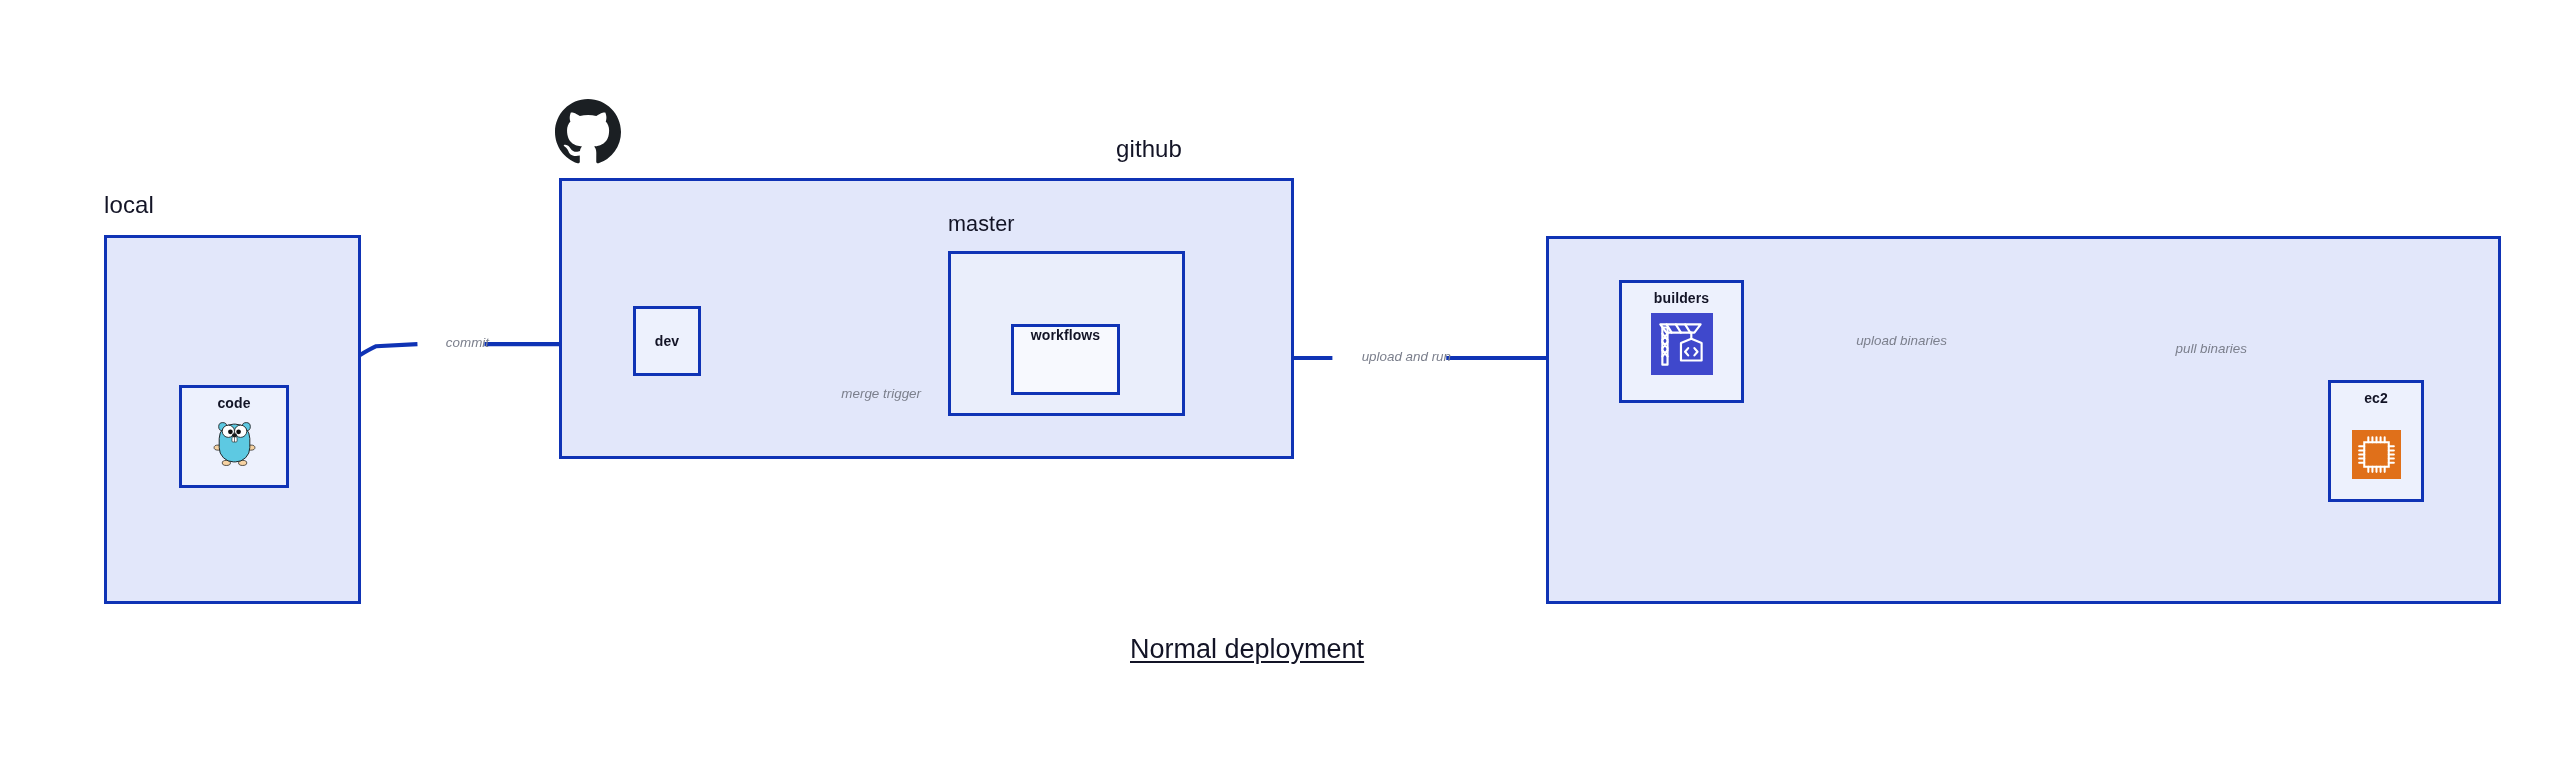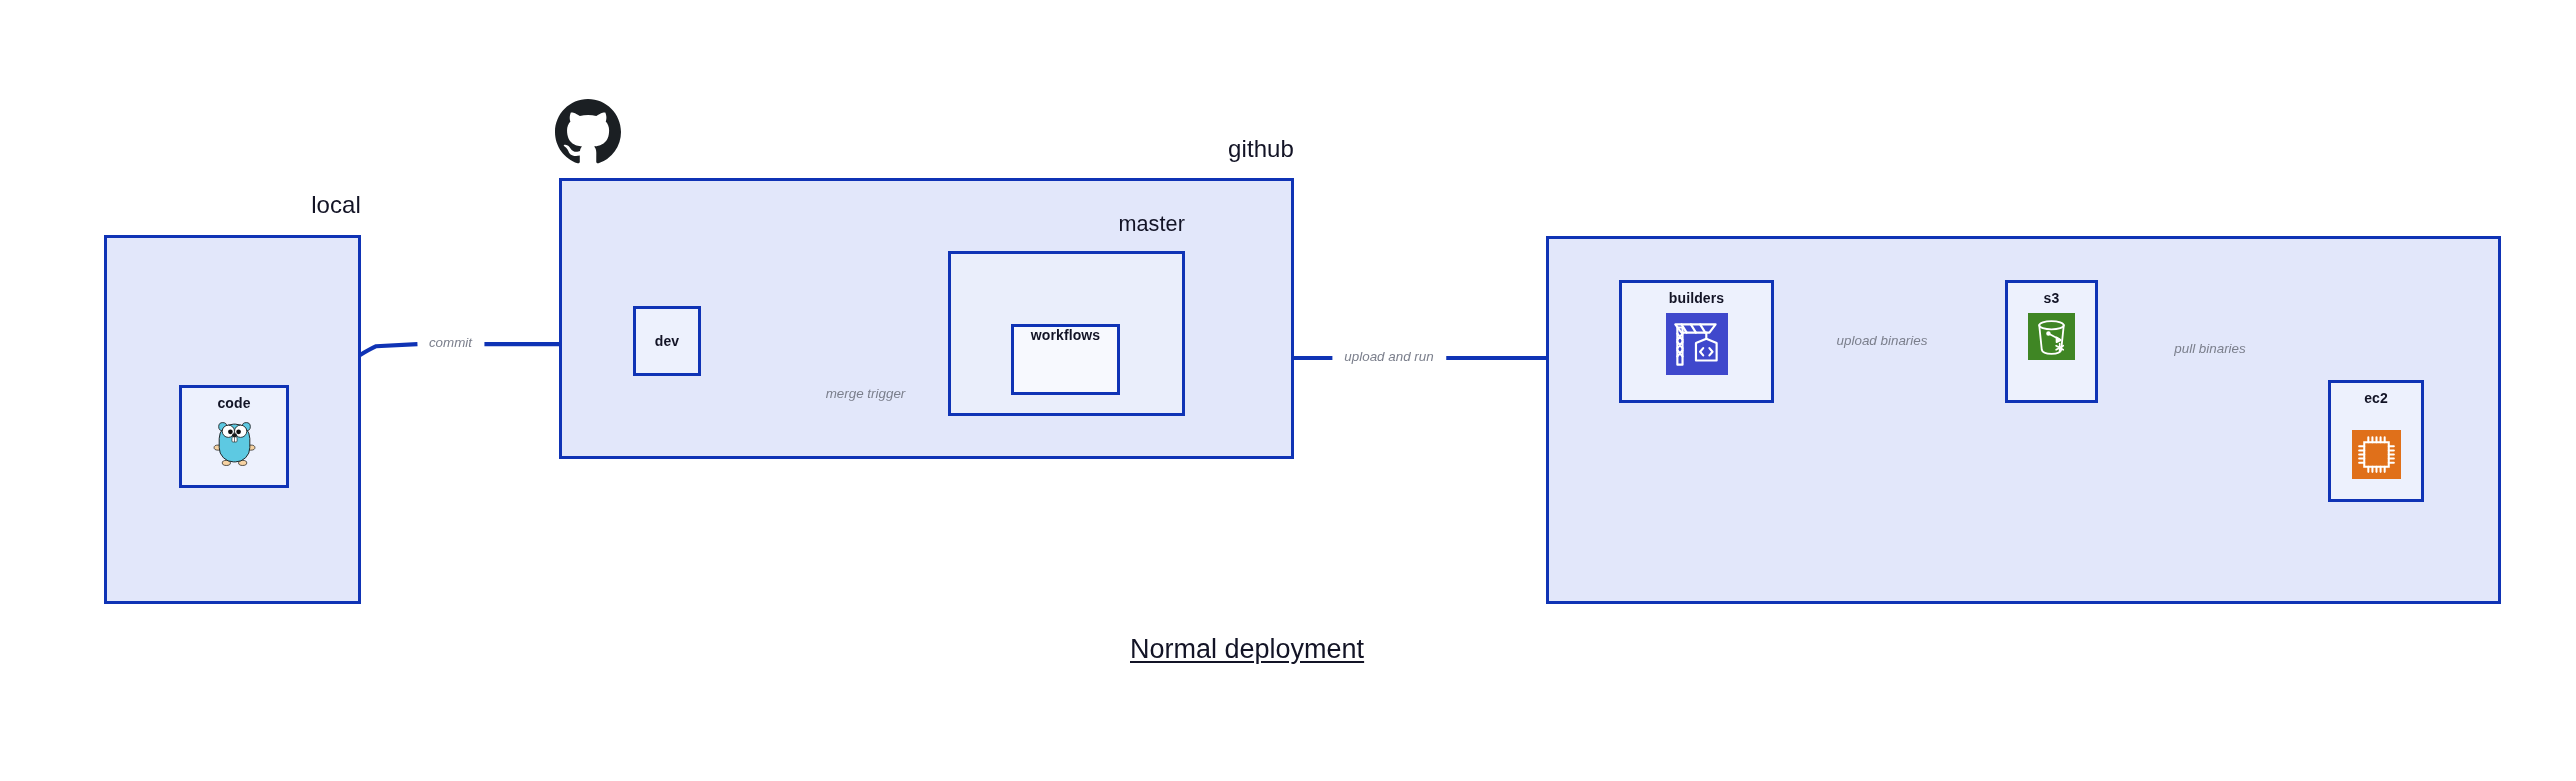--- a/index.html
+++ b/index.html
@@ -26,21 +26,21 @@
     border: 3.1px solid #0f33b5;
     box-sizing: border-box;
   }
   .group-label {
     position: absolute;
     color: #131426;
     font-size: 24px;
     font-weight: 400;
     letter-spacing: 0.1px;
     white-space: nowrap;
-    text-align: right;
+    text-align: left;
   }
 
   
   .subgroup {
     position: absolute;
     background: #eaeefb;
     border: 3.1px solid #0f33b5;
     box-sizing: border-box;
   }
 
@@ -68,21 +68,21 @@
   }
 
   
   .edge-label {
     position: absolute;
     color: #7b7f8c;
     font-size: 13.4px;
     font-style: italic;
     white-space: nowrap;
     background: transparent;
-    text-align: center;
+    text-align: right;
   }
 
   
   .diagram-title {
     position: absolute;
     color: #131426;
     font-size: 27px;
     font-weight: 400;
     text-decoration: underline;
     text-underline-offset: 3.1px;
@@ -186,21 +186,21 @@
   <div class="group-label" style="left:948px; top:211px; width:237px; font-size:21.6px;">master</div>
   <div class="subgroup" style="left:948px; top:251px; width:237px; height:165px;"></div>
 
   <div class="node" style="left:1011px; top:324px; width:109px; height:71px; justify-content:flex-start;
               background:#f7f9fe;">
     <div class="node-label" style="margin-top:0;">workflows</div>
   </div>
 
   <div class="group" style="left:1546px; top:236px; width:955px; height:368px;"></div>
 
-  <div class="node" style="left:1619px; top:280px; width:155px; height:123px;">
+  <div class="node" style="left:1619px; top:280px; width:125px; height:123px;">
     <div class="node-label">builders</div>
     <div class="node-icon">
       <svg width="62" height="62" viewBox="0 0 120 120" xmlns="http://www.w3.org/2000/svg">
         <rect x="0" y="0" width="120" height="120" fill="#3f48cc"></rect>
         <g fill="none" stroke="#ffffff" stroke-width="4.2" stroke-linejoin="round" stroke-linecap="round">
 
           <rect x="22" y="28" width="10" height="72"></rect>
           <path d="M22,40 L32,52 M32,40 L22,52 M22,56 L32,68 M32,56 L22,68
                    M22,72 L32,84 M32,72 L22,84"></path>
 
@@ -210,42 +210,20 @@
           <path d="M78,38 L78,50"></path>
 
           <path d="M58,58 L78,50 L98,58 L98,92 L58,92 Z"></path>
 
           <path d="M72,68 L66,75 L72,82 M84,68 L90,75 L84,82"></path>
         </g>
       </svg>
     </div>
   </div>
 
-  <div class="node" style="left:2005px; top:280px; width:93px; height:123px;">
-    <div class="node-label">s3</div>
-    <div class="node-icon">
-      <svg width="47" height="47" viewBox="0 0 92 92" xmlns="http://www.w3.org/2000/svg">
-        <rect x="0" y="0" width="92" height="92" fill="#3f8624"></rect>
-        <g fill="none" stroke="#ffffff" stroke-width="3.6" stroke-linejoin="round" stroke-linecap="round">
-
-          <path d="M22,24 L27,72 C28,77 36,80 46,80 C56,80 64,77 65,72 L70,24"></path>
-
-          <ellipse cx="46" cy="24" rx="24" ry="8"></ellipse>
-
-          <path d="M40,40 L62,52"></path>
-          <circle cx="40" cy="40" r="2.6" fill="#ffffff"></circle>
-          <path d="M56,48 L64,53 L56,57 Z" fill="#ffffff"></path>
-        </g>
-
-        <g stroke="#ffffff" stroke-width="3.2" stroke-linecap="round">
-          <path d="M62,60 L62,76 M55,64 L69,72 M69,64 L55,72"></path>
-        </g>
-      </svg>
-    </div>
-  </div>
 
   <div class="node" style="left:2328px; top:380px; width:96px; height:122px;gap:17px;">
     <div class="node-label">ec2</div>
     <div class="node-icon">
       <svg width="49" height="49" viewBox="0 0 96 96" xmlns="http://www.w3.org/2000/svg">
         <rect x="0" y="0" width="96" height="96" fill="#e0701a"></rect>
         <g fill="none" stroke="#ffffff" stroke-width="4" stroke-linecap="round">
           <rect x="24" y="24" width="48" height="48"></rect>
 
           <path d="M32,24 L32,14 M40,24 L40,14 M48,24 L48,14 M56,24 L56,14 M64,24 L64,14"></path>

